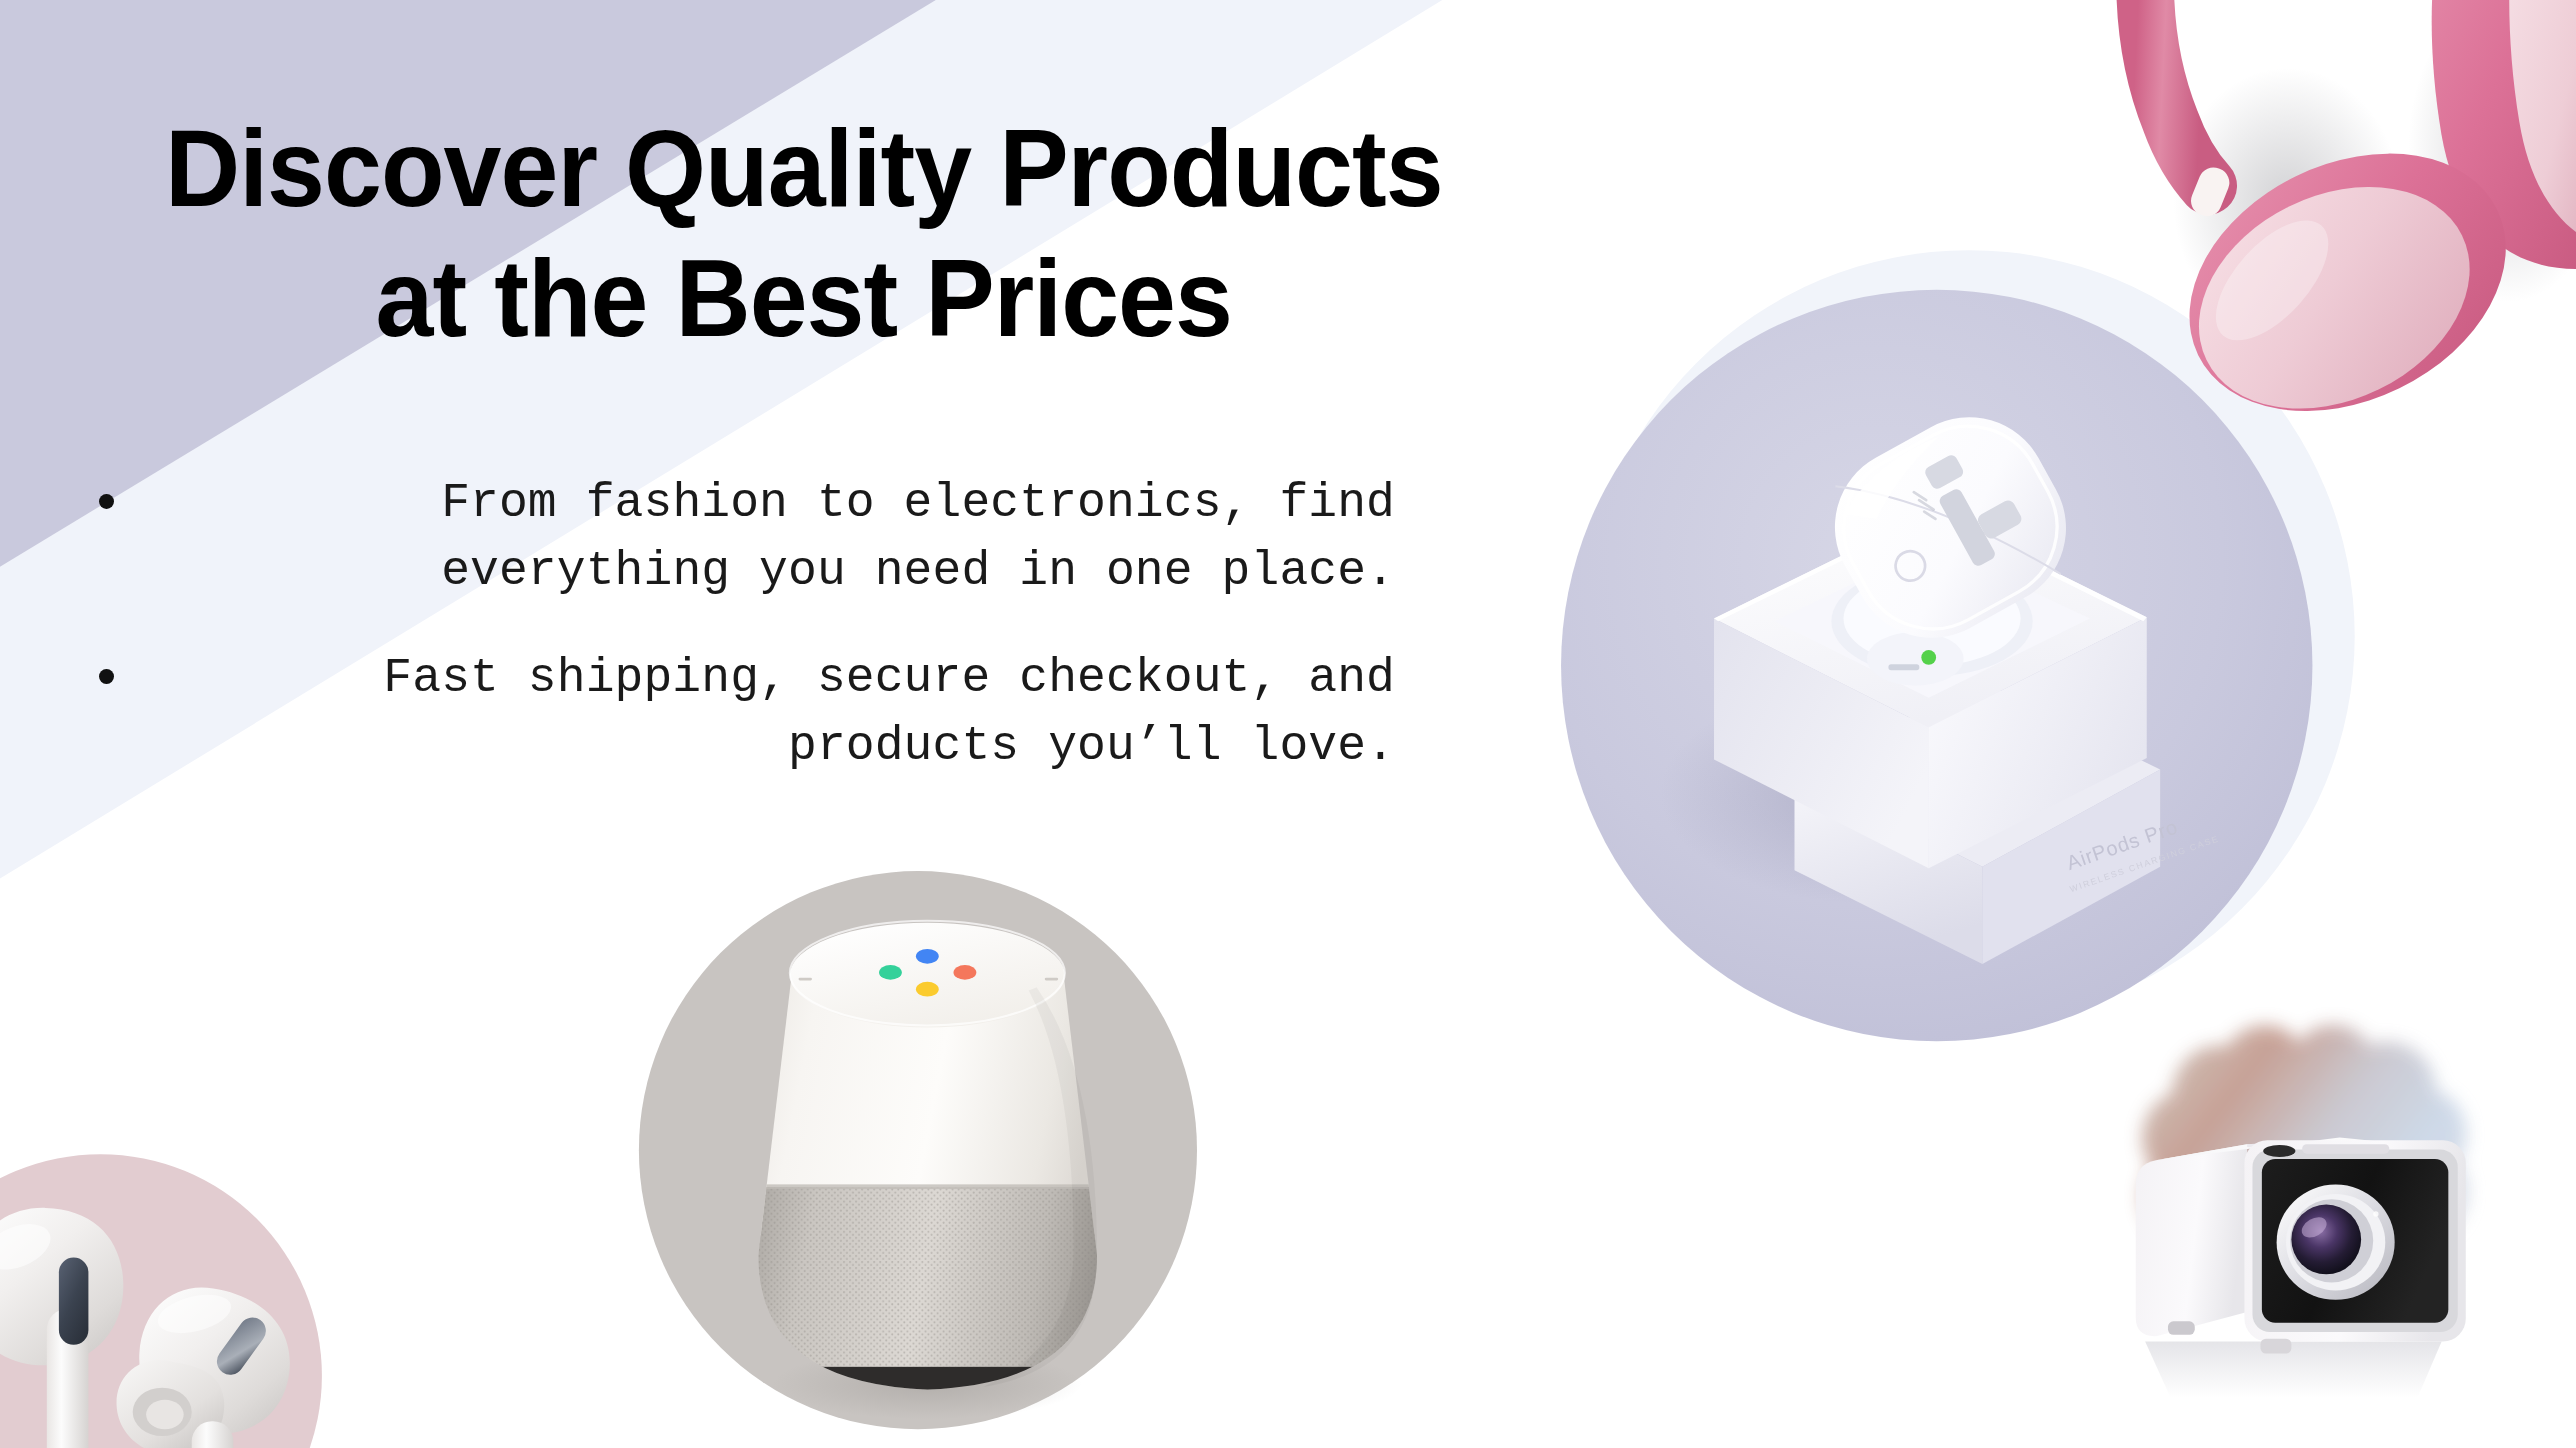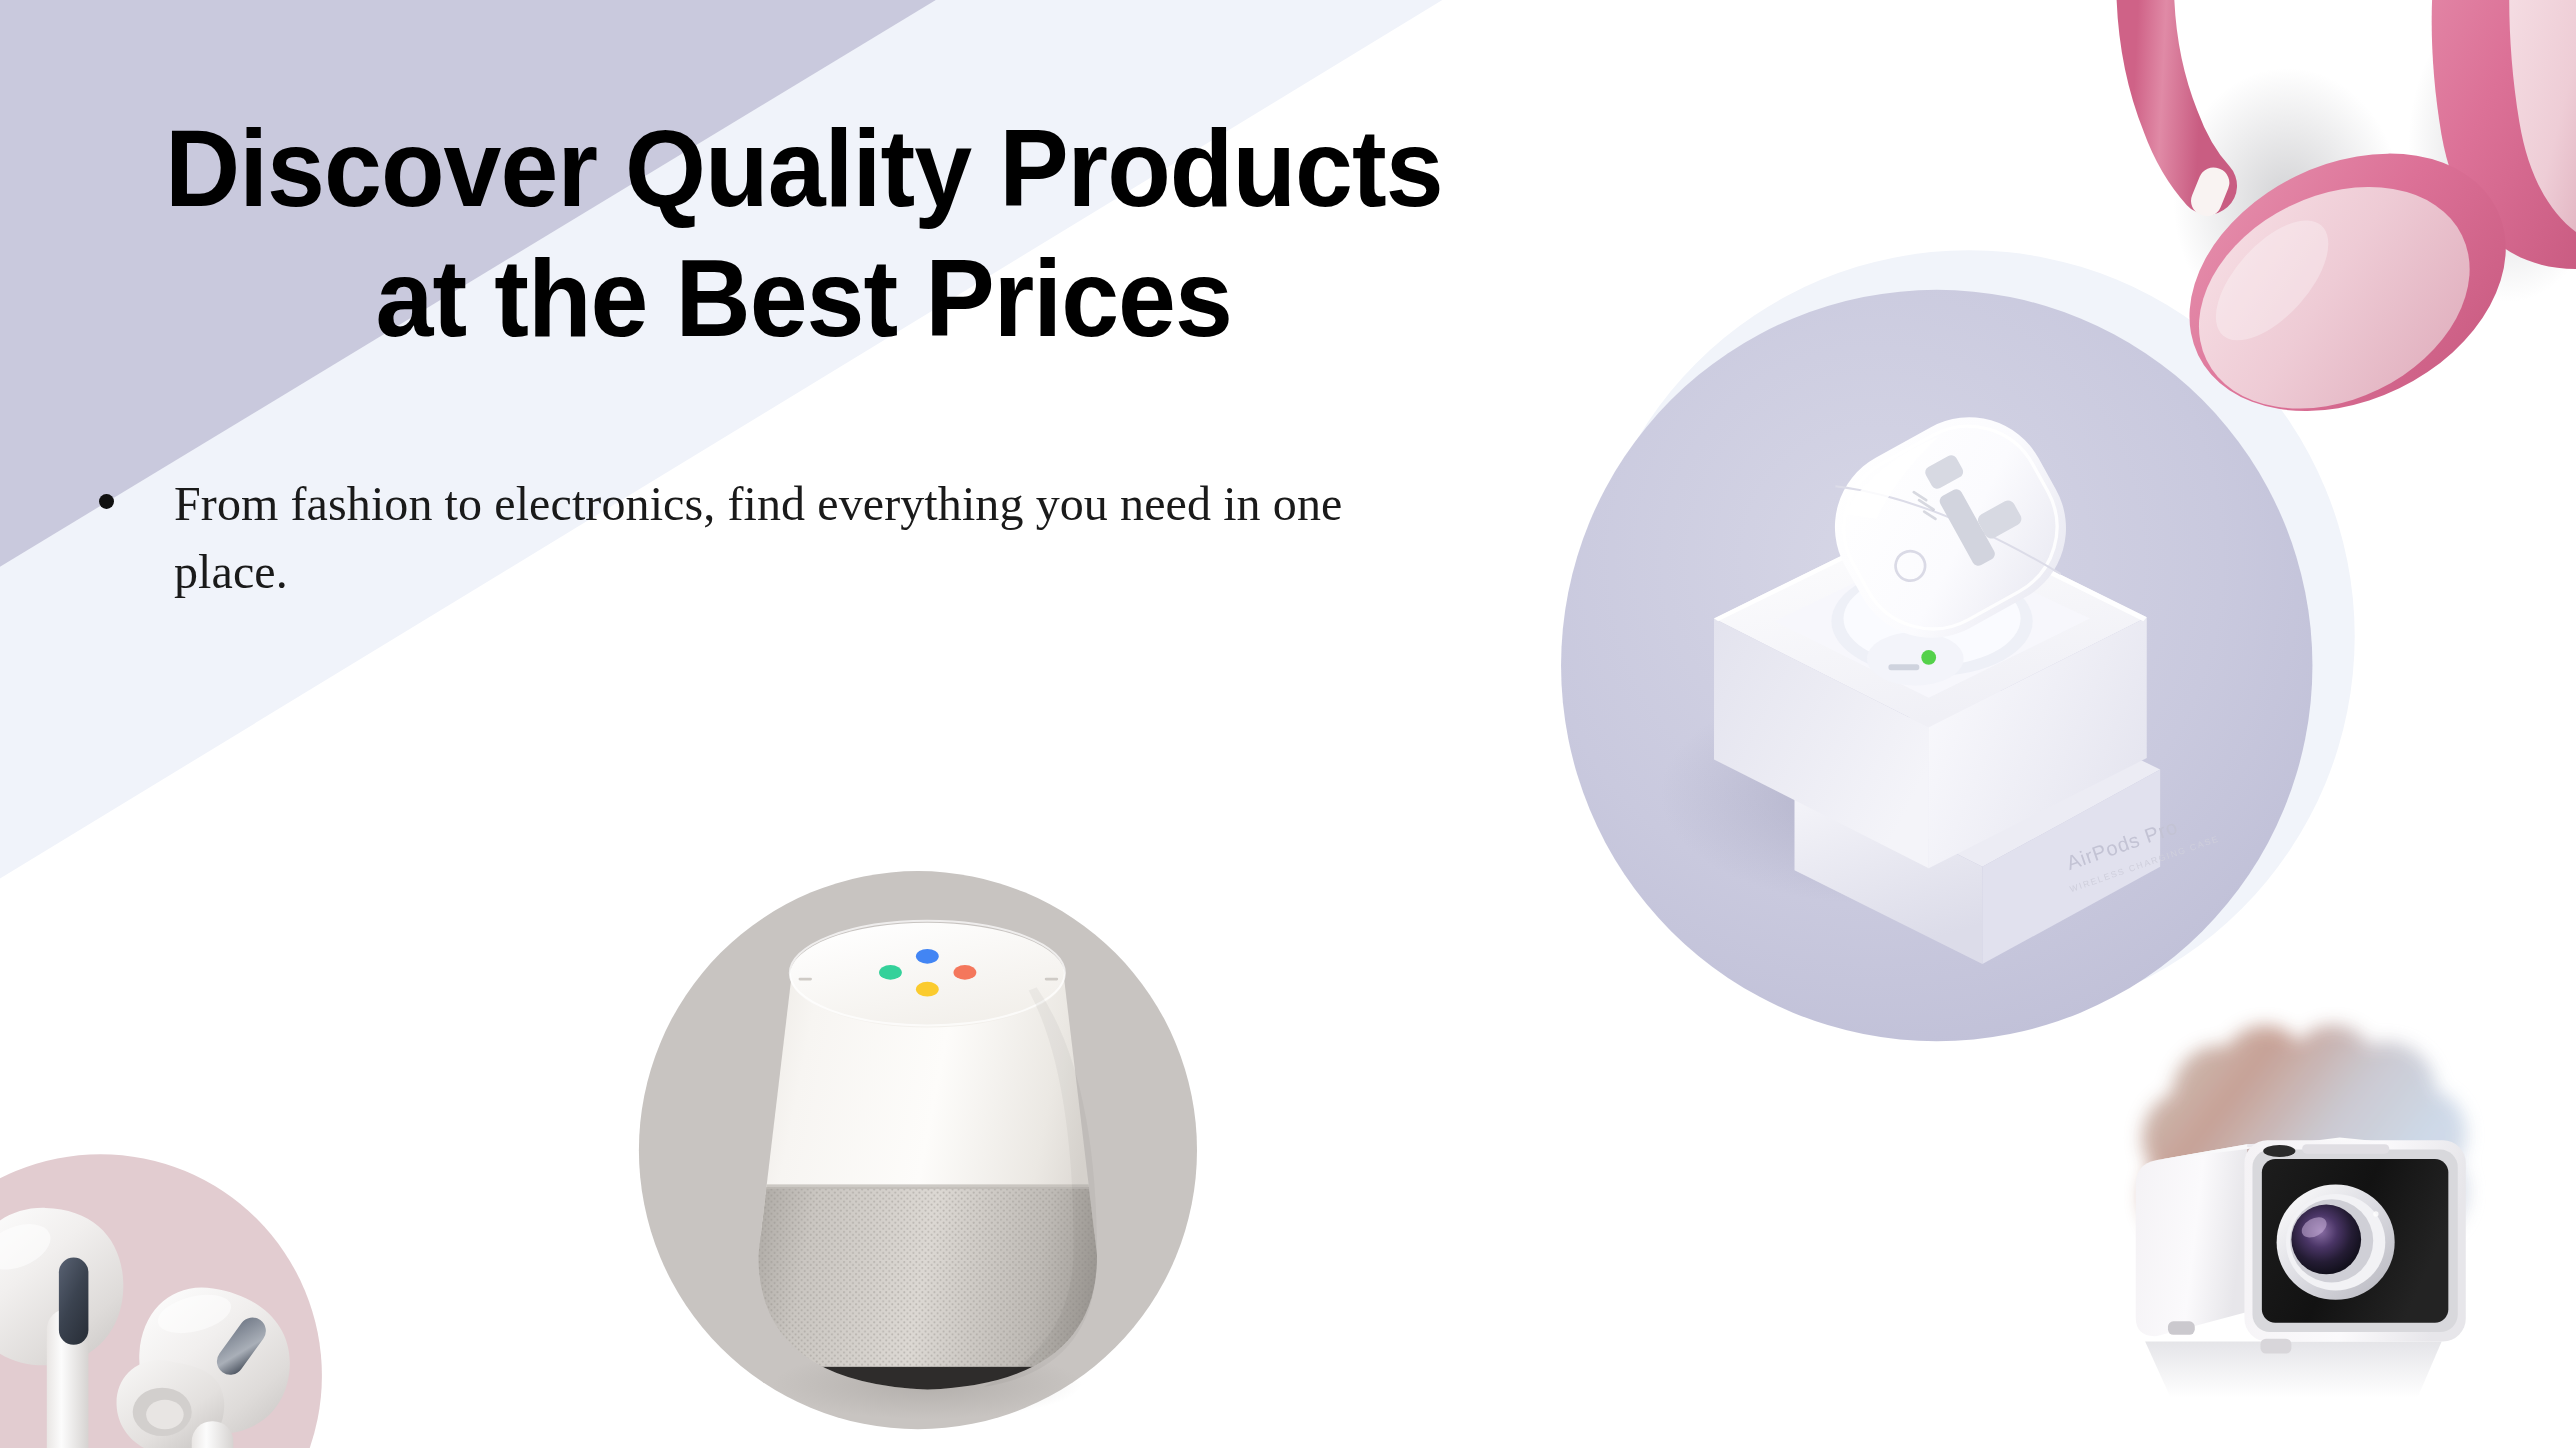--- a/index.html
+++ b/index.html
@@ -78,27 +78,27 @@
     width: 14.8px;
     height: 14.8px;
     border-radius: 50%;
     background: #111111;
   }
 
   .bullet-text {
     display: block;
     margin-left: 107px;
     width: 1221px;
-    text-align: left;
+    text-align: right;
     font-size: 48px;
     line-height: 1.41;
     font-weight: 400;
     color: #1a1a1a;
     letter-spacing: 0.1px;
-    font-family: Liberation Serif, serif;
+    font-family: Liberation Mono, monospace;
   }
 
   
   .prod { position: absolute; }
 
   
   .gh-wrap { left: 634px; top: 853px; width: 584px; height: 595px; z-index: 12; }
 
   
   .airpods-wrap { left: 1553px; top: 263px; width: 795px; height: 795px; z-index: 11; }
@@ -485,18 +485,22 @@
     <h1 class="headline">
       <span class="l1">Discover Quality Products</span>
       <span class="l2">at the Best Prices</span>
     </h1>
 
     <ul class="bullets" style="list-style:none;">
       <li class="bullet-row">
         <span class="bullet-dot"></span>
         <span class="bullet-text">From fashion to electronics, find everything you need in one place.</span>
       </li>
+      <li class="bullet-row">
+        <span class="bullet-dot"></span>
+        <span class="bullet-text">Fast shipping, secure checkout, and products you’ll love.</span>
+      </li>
     </ul>
 
   </div>
 
 </div>
 
 
 </body></html>

